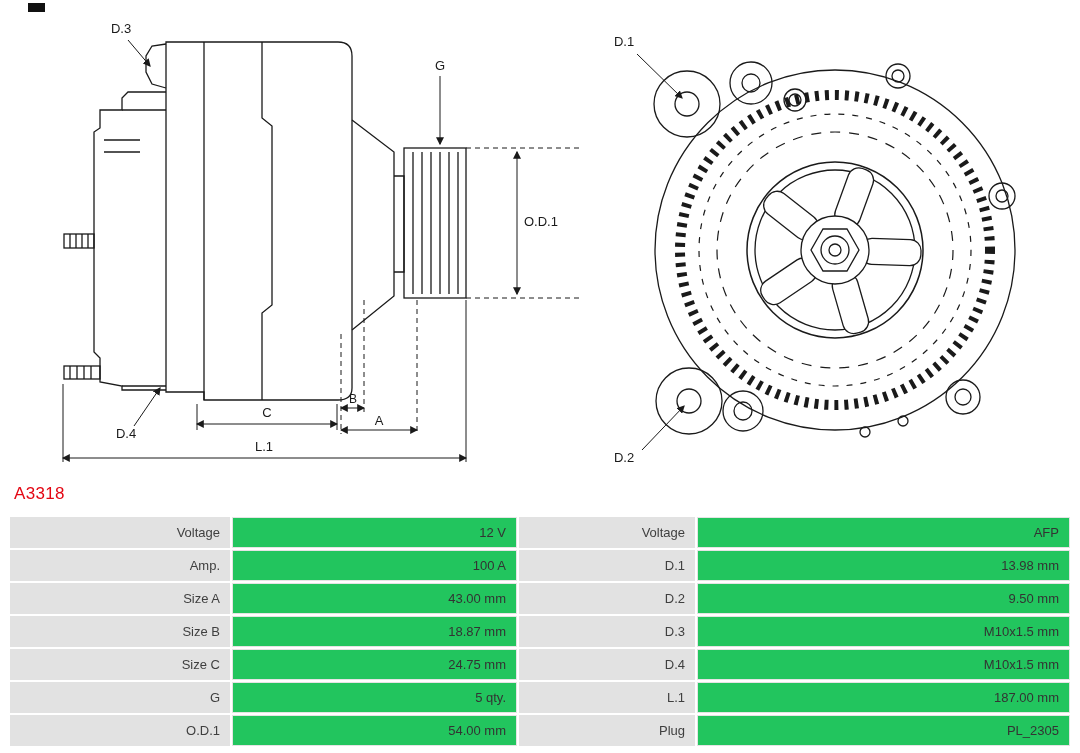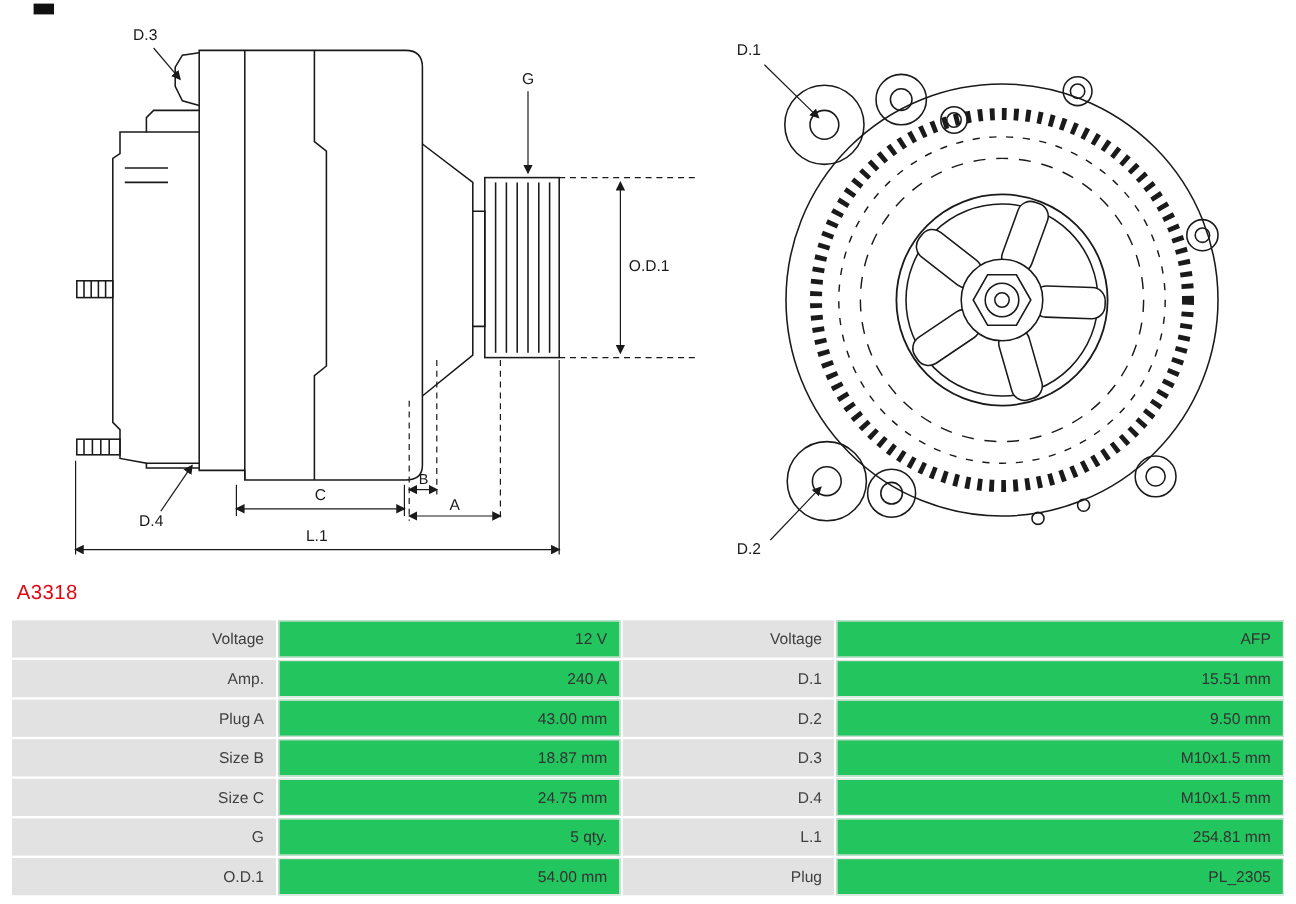--- a/index.html
+++ b/index.html
@@ -189,27 +189,27 @@
 
     <div class="row">
       <div class="cell label">Voltage</div>
       <div class="cell value">12 V</div>
       <div class="cell label">Voltage</div>
       <div class="cell value">AFP</div>
     </div>
 
     <div class="row">
       <div class="cell label">Amp.</div>
-      <div class="cell value">240 A</div>
+      <div class="cell value">100 A</div>
       <div class="cell label">D.1</div>
-      <div class="cell value">15.51 mm</div>
-    </div>
-
-    <div class="row">
-      <div class="cell label">Plug A</div>
+      <div class="cell value">13.98 mm</div>
+    </div>
+
+    <div class="row">
+      <div class="cell label">Size A</div>
       <div class="cell value">43.00 mm</div>
       <div class="cell label">D.2</div>
       <div class="cell value">9.50 mm</div>
     </div>
 
     <div class="row">
       <div class="cell label">Size B</div>
       <div class="cell value">18.87 mm</div>
       <div class="cell label">D.3</div>
       <div class="cell value">M10x1.5 mm</div>
@@ -219,21 +219,21 @@
       <div class="cell label">Size C</div>
       <div class="cell value">24.75 mm</div>
       <div class="cell label">D.4</div>
       <div class="cell value">M10x1.5 mm</div>
     </div>
 
     <div class="row">
       <div class="cell label">G</div>
       <div class="cell value">5 qty.</div>
       <div class="cell label">L.1</div>
-      <div class="cell value">254.81 mm</div>
+      <div class="cell value">187.00 mm</div>
     </div>
 
     <div class="row">
       <div class="cell label">O.D.1</div>
       <div class="cell value">54.00 mm</div>
       <div class="cell label">Plug</div>
       <div class="cell value">PL_2305</div>
     </div>
 
   </div>

